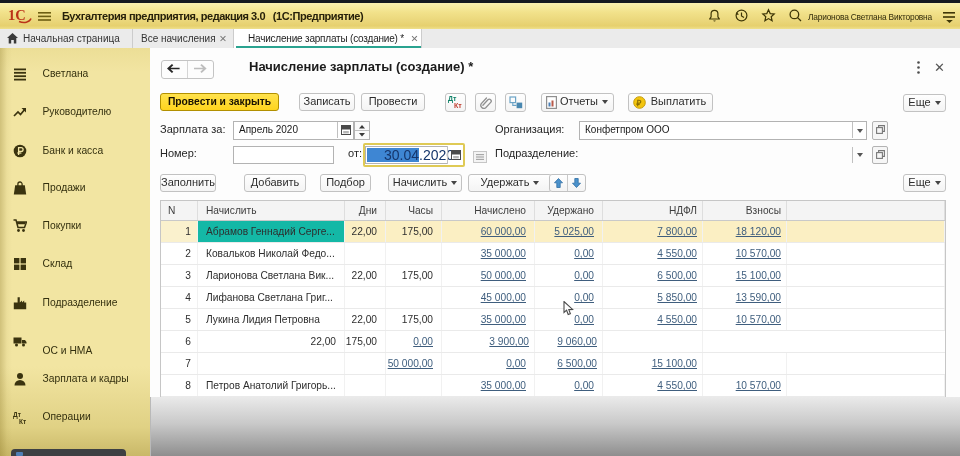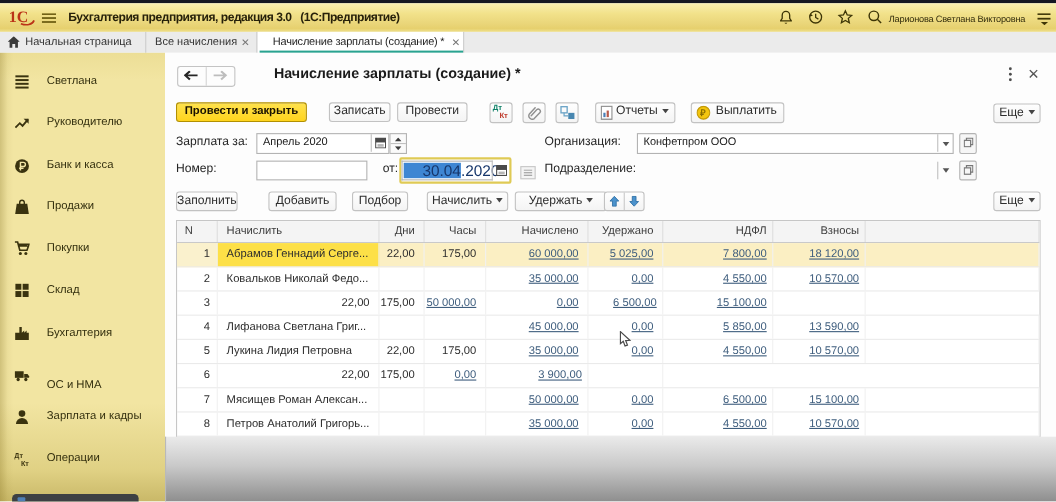--- a/index.html
+++ b/index.html
@@ -47,21 +47,21 @@
 .trow>div{box-sizing:border-box;line-height:21px;overflow:hidden;white-space:nowrap}
 #thead>div{line-height:19px;border-right:1px solid #dedede}
 .cn{text-align:right;padding-right:6px}
 .cname{padding-left:8px}
 .cr{text-align:right;padding-right:8px}
 .cr5{text-align:right;padding-right:5px}
 .lnk{color:#3f5e7e;text-decoration:underline}
 .body>div{border-right:1px solid #f1f1f1}
 #row1{background:#fbefc3}
 #row1 .cn{background:#faf1cd}
-#row1 .cname{background:#fde047}
+#row1 .cname{background:#14b8a6}
 svg{display:block}
 </style></head>
 <body>
 <div id="app">
 <div class="abs" id="black"></div>
 <div class="abs" id="topbar"></div>
 
 <svg class="abs" style="left:8px;top:7px" width="28" height="17" viewBox="0 0 28 17">
  <text x="0" y="13" font-family="Liberation Serif" font-size="14.5" font-weight="bold" fill="#bb3318">1С</text>
  <path d="M11 14.5 C16 16.5 21.5 15.5 23 11.5" stroke="#bb3318" stroke-width="1.5" fill="none"></path>
@@ -116,21 +116,21 @@
 </div>
 <div class="abs" id="tab3line"></div>
 
 <div class="abs" id="sidebar"></div>
 <div class="abs mi" style="top:68px">Светлана</div>
 <div class="abs mi" style="top:106px">Руководителю</div>
 <div class="abs mi" style="top:145px">Банк и касса</div>
 <div class="abs mi" style="top:182px">Продажи</div>
 <div class="abs mi" style="top:220px">Покупки</div>
 <div class="abs mi" style="top:258px">Склад</div>
-<div class="abs mi" style="top:297px">Бухгалтерия</div>
+<div class="abs mi" style="top:297px">Подразделение</div>
 <div class="abs mi" style="top:345px">ОС и НМА</div>
 <div class="abs mi" style="top:373px">Зарплата и кадры</div>
 <div class="abs mi" style="top:411px">Операции</div>
 
 <svg class="abs mic" style="top:67px" viewBox="0 0 14 14">
       <g fill="#3a330f">
         <rect x="1" y="1.5" width="12" height="1.8"></rect>
         <rect x="1" y="4.9" width="12" height="1.8"></rect>
         <rect x="1" y="8.3" width="12" height="1.8"></rect>
         <rect x="1" y="11.7" width="12" height="1.8"></rect>
@@ -339,20 +339,21 @@
         <div class="cr"></div>
         <div class="cr"></div>
         <div class="cr"><span class="lnk">35 000,00</span></div>
         <div class="cr"><span class="lnk">0,00</span></div>
         <div class="cr5"><span class="lnk">4 550,00</span></div>
         <div class="cr5"><span class="lnk">10 570,00</span></div>
         <div></div>
       </div>
  <div class="trow body">
         <div class="cn">3</div>
+        <div class="cname">Ларионова Светлана Вик...</div>
         <div class="cr">22,00</div>
         <div class="cr">175,00</div>
         <div class="cr"><span class="lnk">50 000,00</span></div>
         <div class="cr"><span class="lnk">0,00</span></div>
         <div class="cr5"><span class="lnk">6 500,00</span></div>
         <div class="cr5"><span class="lnk">15 100,00</span></div>
         <div></div>
       </div>
  <div class="trow body">
         <div class="cn">4</div>
@@ -375,25 +376,25 @@
         <div class="cr5"><span class="lnk">4 550,00</span></div>
         <div class="cr5"><span class="lnk">10 570,00</span></div>
         <div></div>
       </div>
  <div class="trow body">
         <div class="cn">6</div>
         <div class="cr">22,00</div>
         <div class="cr">175,00</div>
         <div class="cr"><span class="lnk">0,00</span></div>
         <div class="cr5"><span class="lnk">3 900,00</span></div>
+        <div class="cr5"><span class="lnk">9 060,00</span></div>
         <div></div>
       </div>
  <div class="trow body">
         <div class="cn">7</div>
-        <div class="cname">Мясищев Роман Алексан...</div>
         <div class="cr"></div>
         <div class="cr"></div>
         <div class="cr"><span class="lnk">50 000,00</span></div>
         <div class="cr"><span class="lnk">0,00</span></div>
         <div class="cr5"><span class="lnk">6 500,00</span></div>
         <div class="cr5"><span class="lnk">15 100,00</span></div>
         <div></div>
       </div>
  <div class="trow body">
         <div class="cn">8</div>

